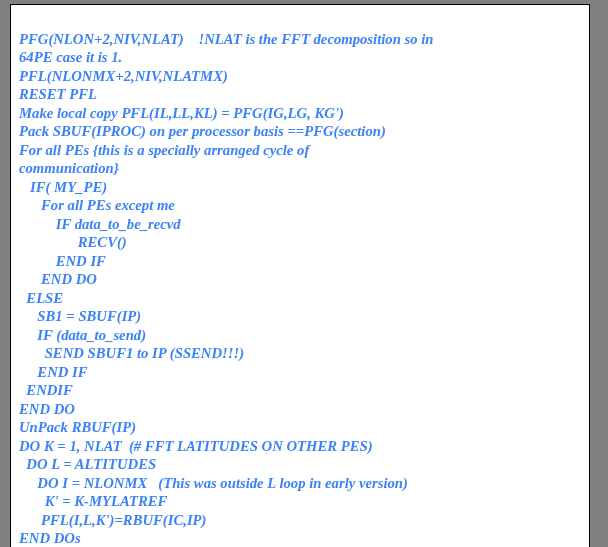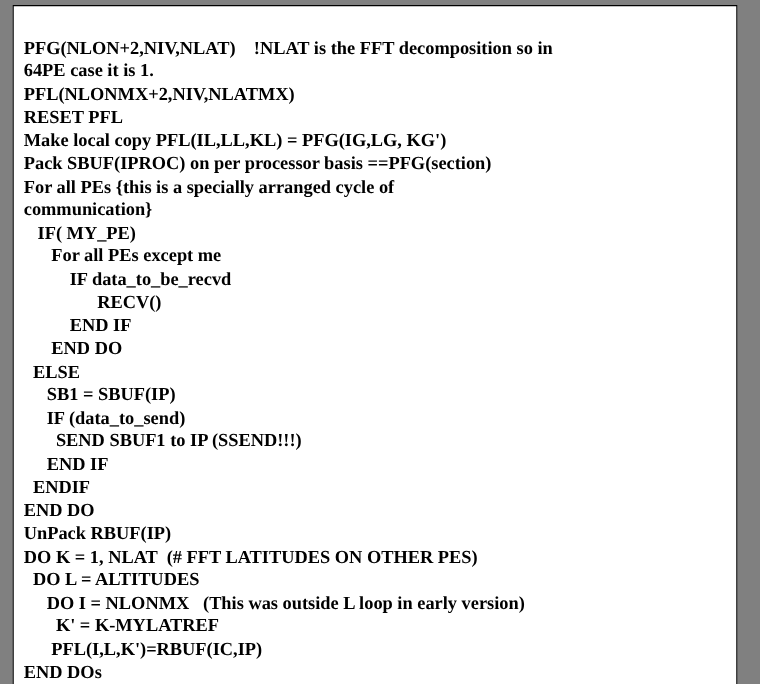--- a/index.html
+++ b/index.html
@@ -16,25 +16,26 @@
     left: 10px;
     top: 4px;
     width: 580px;
     background: #ffffff;
     border: 1px solid #000;
     padding: 6px 8px 8px 8px;
     box-sizing: border-box;
   }
   .code {
     font-family: "Times New Roman", serif;
+    font-style: italic;
     font-weight: bold;
     font-size: 14.7px;
     line-height: 18.5px;
     white-space: pre;
-    color: #000000;
+    color: #3b82f6;
   }
 </style>
 </head>
 <body>
 
 <div class="page">
   <div class="code">
 <span>PFG(NLON+2,NIV,NLAT)    !NLAT is the FFT decomposition so in</span>
 <span>64PE case it is 1.</span>
 <span>PFL(NLONMX+2,NIV,NLATMX)</span>

